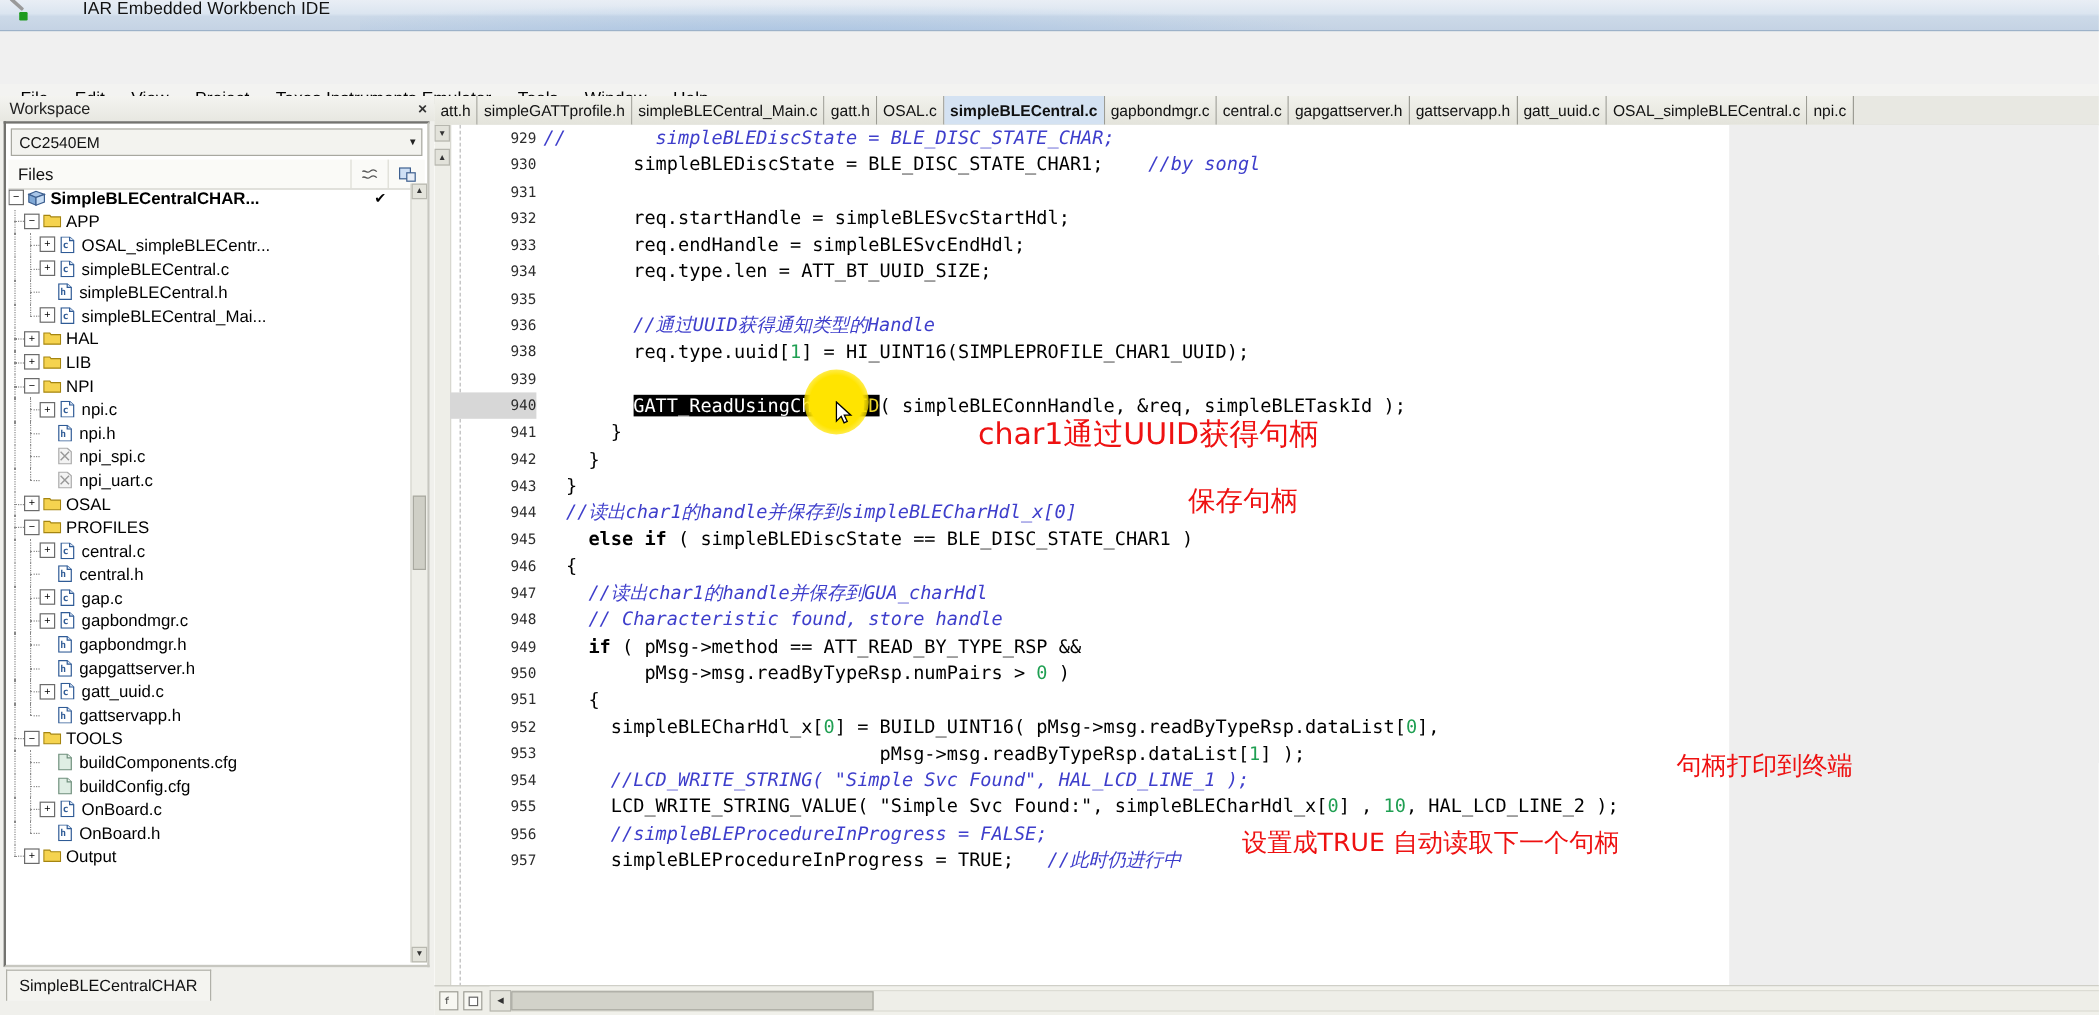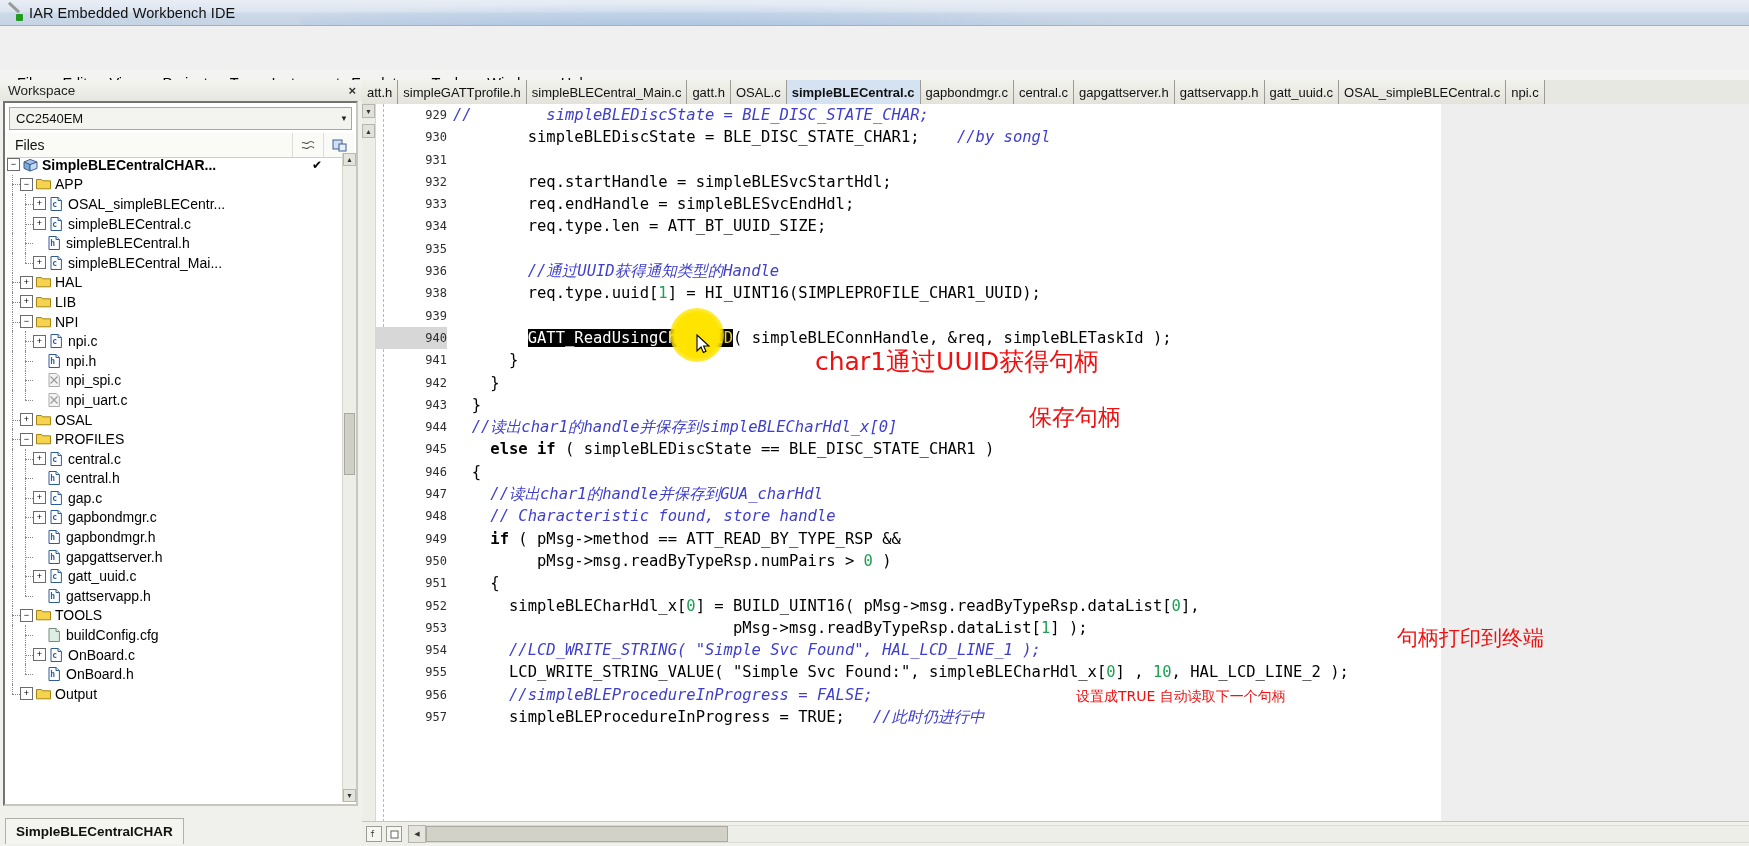--- a/index.html
+++ b/index.html
@@ -8,23 +8,24 @@
     font-family:"Liberation Sans", sans-serif;
     background:#f0f0f0;
     -webkit-font-smoothing:none;
   }
   .app{position:relative;width:1749px;height:846px;}
 
   
   .titlebar{
     height:25px;
     background:linear-gradient(to bottom,#e9eef5 0%,#dbe5f0 45%,#ccd9e8 55%,#c5d3e4 100%);
-    display:flex;align-items:center;
+    display:flex;align-items:flex-start;
     border-bottom:1px solid #9db2c9;
     position:relative;
+    gap:40px;
   }
   .titlebar::after{
     content:"";position:absolute;left:300px;top:0;width:900px;height:25px;
     background:radial-gradient(ellipse at 40% 120%, rgba(150,185,225,.55) 0%, rgba(150,185,225,0) 62%);
     pointer-events:none;
   }
   .title-ico{
     width:18px;height:18px;margin:0 5px 0 6px;flex:0 0 auto;position:relative;
   }
   .title-ico .pen{
@@ -119,23 +120,23 @@
   .ws-scroll{
     position:absolute;right:0;top:50px;bottom:2px;width:13px;background:#eeeee8;
     border-left:1px solid #d6d6ce;
   }
   .ws-scroll .thumb{position:absolute;left:1px;right:1px;top:40%;height:60px;background:#cfcfc6;border:1px solid #a9a9a0;}
   .ws-scroll .ar{position:absolute;left:0;width:13px;height:13px;display:flex;align-items:center;justify-content:center;font-size:7px;color:#333;background:#e4e4dc;border:1px solid #b8b8b0;box-sizing:border-box;}
   .ws-scroll .ar.up{top:0;}
   .ws-scroll .ar.dn{bottom:0;}
 
   .ws-tab{
-    position:absolute;left:5px;bottom:2px;height:25px;min-width:140px;
+    position:absolute;left:5px;bottom:12px;height:25px;min-width:140px;
     background:#f4f4f0;border:1px solid #b0b0a8;border-bottom:none;
-    display:flex;align-items:center;padding:0 10px;font-size:13.5px;color:#111;font-weight:bold;
+    display:flex;align-items:center;padding:0 10px;font-size:13.5px;color:#111;
   }
 
   
   .editor{
     position:absolute;left:362px;top:80px;right:0;bottom:0;background:#fff;
   }
   .tabstrip{
     height:24px;background:#e8e8e2;display:flex;align-items:stretch;
     border-bottom:1px solid #b9b9b1;overflow:hidden;
   }
@@ -649,20 +650,30 @@
             </svg>
             <span class="name">gattservapp.h</span>
           </div>
           <div class="row">
             <span class="guide t"></span>
             <span class="expander">−</span>
             <svg class="fico" viewBox="0 0 15 14" width="15" height="14">
               <path d="M0.5 2.5h5l1 1.3h8v8H0.5z" fill="#f5d34f" stroke="#a58510"></path>
             </svg>
             <span class="name">TOOLS</span>
+          </div>
+          <div class="row">
+            <span class="guide v"></span>
+            <span class="guide t"></span>
+            <span class="expander blank"></span>
+            <svg class="fico" viewBox="0 0 15 14" width="15" height="14">
+              <path d="M2 0.5h7l3.4 3v10H2z" fill="#dfeee4" stroke="#6f8f7c"></path>
+              <path d="M9 0.5v3h3.4" fill="#eff7f1" stroke="#6f8f7c"></path>
+            </svg>
+            <span class="name">buildComponents.cfg</span>
           </div>
           <div class="row">
             <span class="guide v"></span>
             <span class="guide t"></span>
             <span class="expander blank"></span>
             <svg class="fico" viewBox="0 0 15 14" width="15" height="14">
               <path d="M2 0.5h7l3.4 3v10H2z" fill="#dfeee4" stroke="#6f8f7c"></path>
               <path d="M9 0.5v3h3.4" fill="#eff7f1" stroke="#6f8f7c"></path>
             </svg>
             <span class="name">buildConfig.cfg</span>
@@ -790,23 +801,23 @@
           <div class="ln"><span class="no">952</span><span class="code"><span>      simpleBLECharHdl_x[</span><span class="num">0</span><span>] = BUILD_UINT16( pMsg-&gt;msg.readByTypeRsp.dataList[</span><span class="num">0</span><span>],</span></span></div>
           <div class="ln"><span class="no">953</span><span class="code"><span>                              pMsg-&gt;msg.readByTypeRsp.dataList[</span><span class="num">1</span><span>] );</span></span></div>
           <div class="ln"><span class="no">954</span><span class="code"><span class="cmt">      //LCD_WRITE_STRING( "Simple Svc Found", HAL_LCD_LINE_1 );</span></span></div>
           <div class="ln"><span class="no">955</span><span class="code"><span>      LCD_WRITE_STRING_VALUE( "Simple Svc Found:", simpleBLECharHdl_x[</span><span class="num">0</span><span>] , </span><span class="num">10</span><span>, HAL_LCD_LINE_2 );</span></span></div>
           <div class="ln"><span class="no">956</span><span class="code"><span class="cmt">      //simpleBLEProcedureInProgress = FALSE;</span></span></div>
           <div class="ln"><span class="no">957</span><span class="code"><span>      simpleBLEProcedureInProgress = TRUE;   </span><span class="cmt">//此时仍进行中</span></span></div>
         </div>
 
       <div id="annots">
           <div class="annot" style="left: 453px; top: 241px; font-size: 25px;">char1通过UUID获得句柄</div>
-          <div class="annot" style="left: 628px; top: 298px; font-size: 23px; margin-left: 39px;">保存句柄</div>
+          <div class="annot" style="left: 628px; top: 298px; font-size: 23px;">保存句柄</div>
           <div class="annot" style="left: 1035px; top: 520px; font-size: 21px; text-align: right;">句柄打印到终端</div>
-          <div class="annot" style="left: 714px; top: 584px; font-size: 14px;">设置成TRUE 自动读取下一个句柄</div>
+          <div class="annot" style="left: 673px; top: 584px; font-size: 21px;">设置成TRUE 自动读取下一个句柄</div>
         </div>
 
       <div class="blob" id="blob" style="left: 308px; top: 204px; width: 54px; height: 54px;"></div>
       <svg class="mousecur" id="mousecur" width="16" height="22" viewBox="0 0 16 22" style="left: 334px; top: 230px;">
         <path d="M1 1l0 16 4-4 2.4 5.4 2.6-1.2L7.6 12l5.4 0z" fill="#ffffff" stroke="#000" stroke-width="1.1"></path>
       </svg>
     </div>
 
     <div class="statusrow">
       <div class="sbtn">

